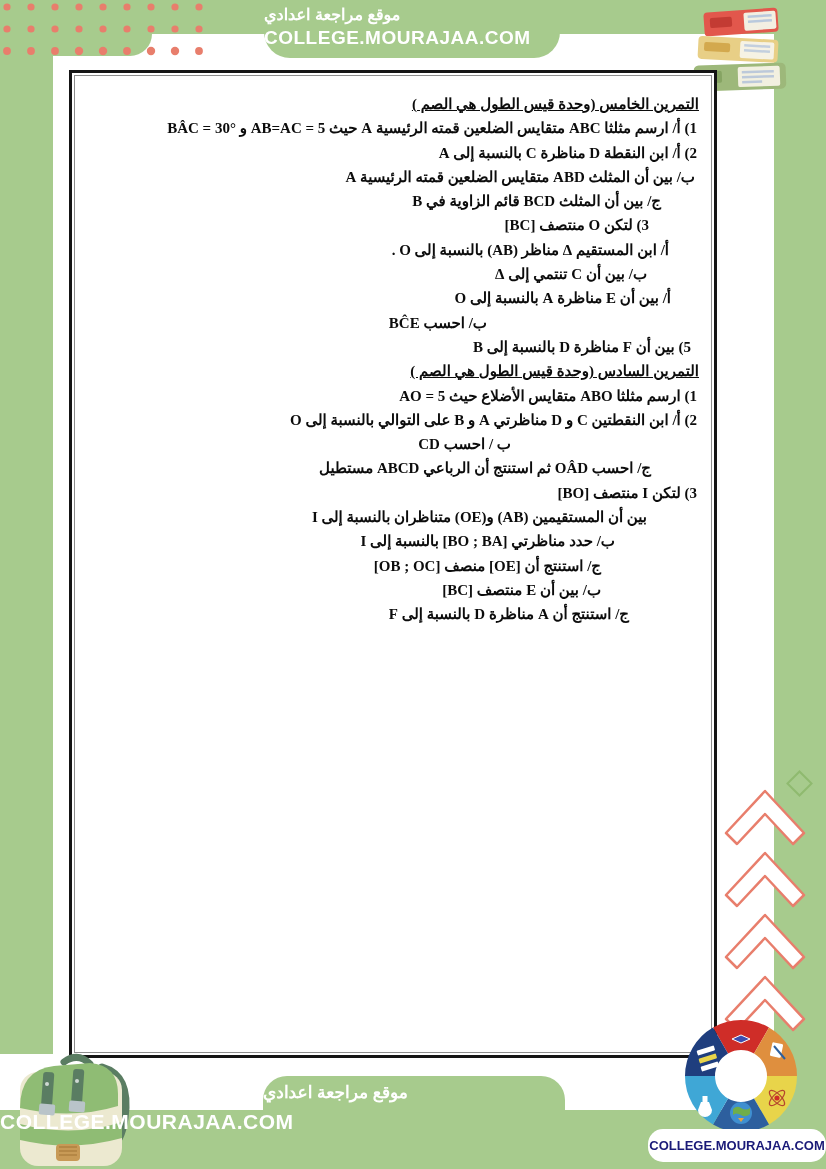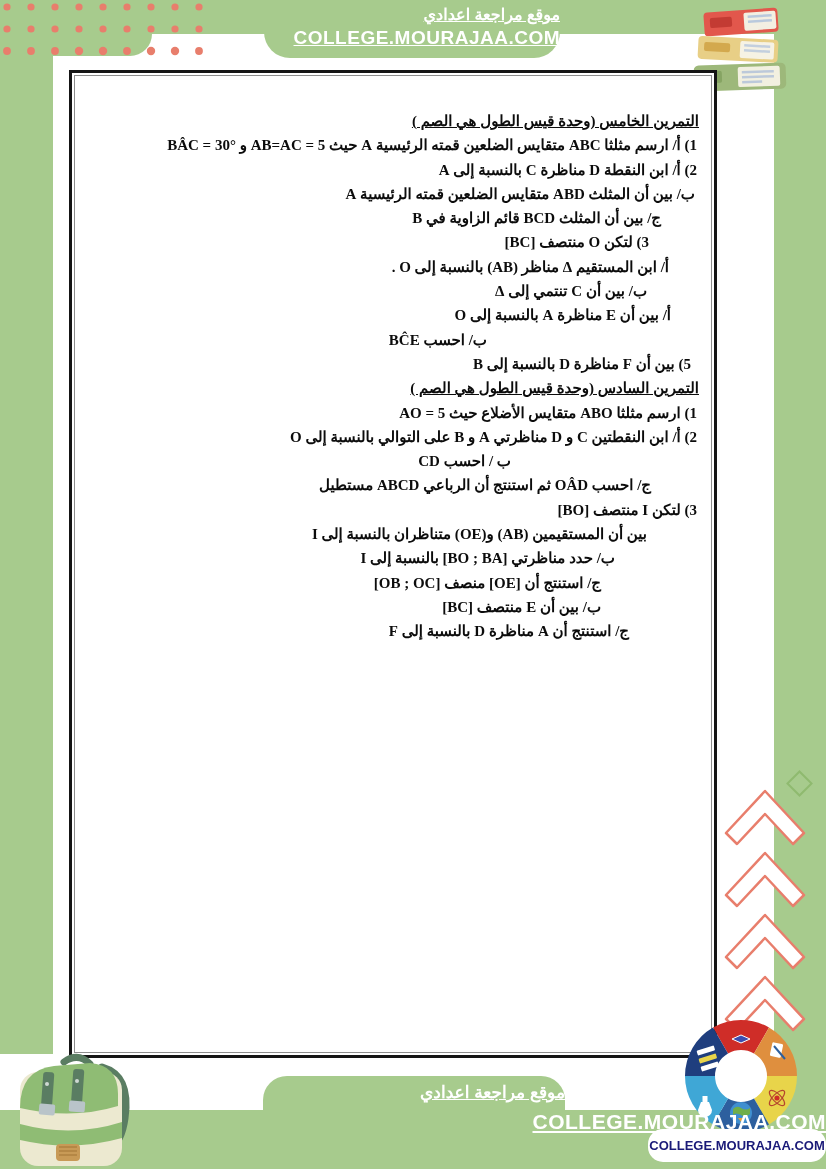--- a/index.html
+++ b/index.html
@@ -8,34 +8,34 @@
     background:#ffffff;font-family:"Liberation Sans", sans-serif;
   }
   
   .band-top{position:absolute;left:0;top:0;width:826px;height:34px;background:#a7cb8d;}
   .corner-topleft{position:absolute;left:0;top:0;width:152px;height:56px;background:#a7cb8d;border-radius:0 0 22px 0;}
   .strip-left{position:absolute;left:0;top:0;width:53px;height:1054px;background:#a7cb8d;}
   .strip-right{position:absolute;right:0;top:0;width:52px;height:1169px;background:#a7cb8d;}
   .band-bottom{position:absolute;left:0;top:1110px;width:826px;height:59px;background:#a7cb8d;}
   .badge-top{position:absolute;left:264px;top:0;width:296px;height:58px;background:#a7cb8d;border-radius:0 0 26px 26px;}
   .badge-bottom{position:absolute;left:263px;top:1076px;width:302px;height:44px;background:#a7cb8d;border-radius:24px 24px 0 0;}
-  .hdr-txt{position:absolute;width:100%;text-align:right;color:#ffffff;font-weight:bold;text-decoration:underline;white-space:nowrap;}
+  .hdr-txt{position:absolute;width:100%;text-align:left;color:#ffffff;font-weight:bold;white-space:nowrap;}
   .hdr-ar{top:5px;font-size:16px;}
   .hdr-url{top:27px;font-size:19px;letter-spacing:.5px;}
   .ftr-ar{top:6px;font-size:17px;}
   .ftr-url{top:28px;font-size:21px;letter-spacing:.5px;}
   
   .page{
     position:absolute;left:69px;top:70px;width:642px;height:982px;
     background:#ffffff;border:3px solid #151515;overflow:hidden;
   }
   .page::before{content:"";position:absolute;inset:2px;border:1px solid #8d8d8d;pointer-events:none;}
   .doc{
     position:absolute;inset:0;direction:rtl;unicode-bidi:embed;
-    padding:36px 15px 0 18px;
+    padding:19px 15px 0 18px;
     font-family:"Liberation Serif","DejaVu Serif",serif;
     font-size:15px;line-height:24.3px;color:#0c0c0c;
   }
   .ln{white-space:nowrap;text-align:right;height:24.3px;font-weight:bold;}
   .ttl{font-weight:bold;text-decoration:underline;}
   
   .dots{position:absolute;left:0;top:0;}
   .books{position:absolute;left:686px;top:2px;}
   .chevron{position:absolute;left:722px;}
   .diamond{position:absolute;left:790px;top:774px;width:15px;height:15px;border:2px solid #8fba6f;transform:rotate(45deg);background:transparent;}

